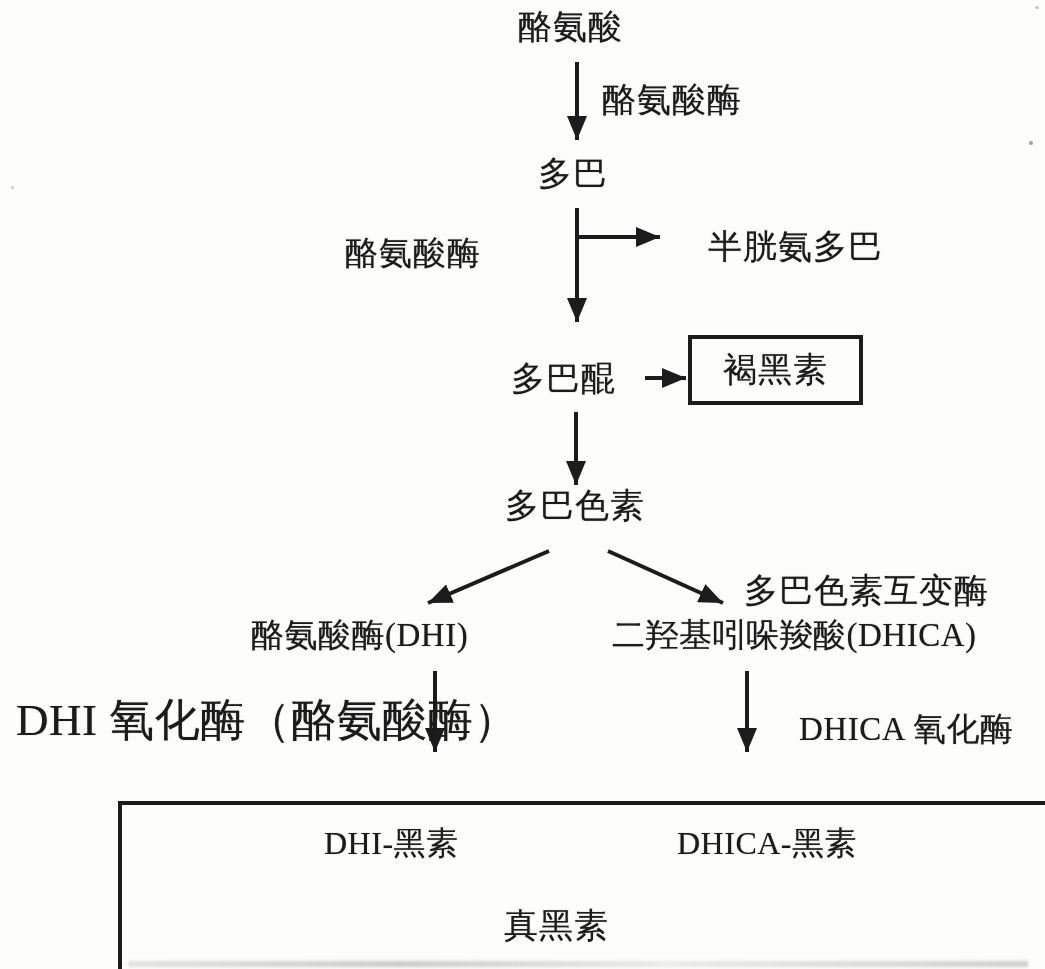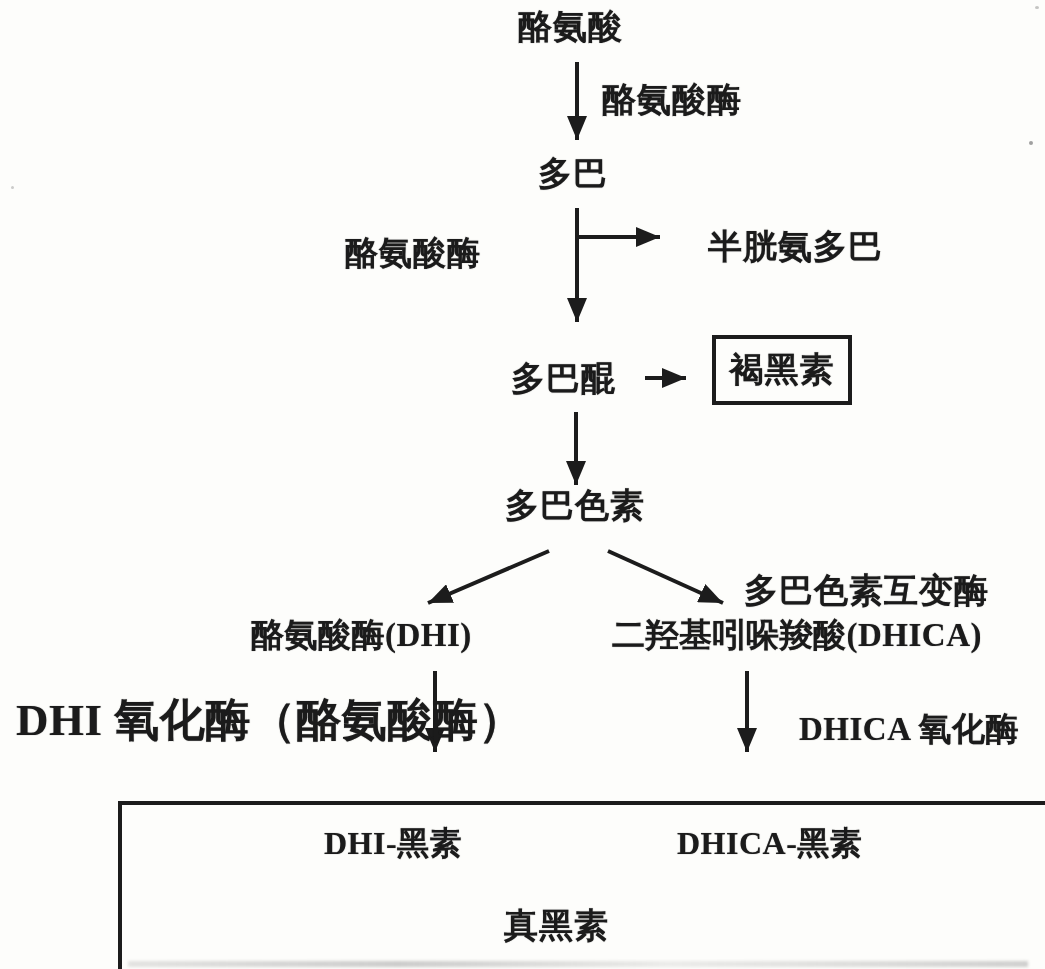--- a/index.html
+++ b/index.html
@@ -6,21 +6,21 @@
   #stage{
     position:relative;
     width:1045px;height:969px;
     background:#fdfdfb;
     overflow:hidden;
     font-family:"DejaVu Sans",sans-serif;
   }
   .lbl{
     position:absolute;
     color:#1b1b1b;
-    font-weight:700;
+    font-weight:400;
     font-size:34px;
     line-height:1.1;
     white-space:nowrap;
     letter-spacing:1px;
     text-shadow:0 0 1px rgba(20,20,20,.55);
   }
   .mixed{
     font-family:"Liberation Serif","DejaVu Serif",serif;
     letter-spacing:0.5px;
   }
@@ -40,21 +40,21 @@
   .pos-dhi-melanin   {left:324px; top:826px; font-size:32px;}
   .pos-dhica-melanin {left:677px; top:826px; font-size:32px;}
   .pos-eumelanin     {left:504px; top:907px;}
   
   .node-box{
     position:absolute;
     border:4px solid #1c1c1c;
     box-sizing:border-box;
     display:flex;align-items:center;justify-content:center;
   }
-  #pheomelanin-box{left:712px; top:335px; width:140px; height:70px;}
+  #pheomelanin-box{left:688px; top:335px; width:175px; height:70px;}
   #pheomelanin-box .lbl{position:static;}
   #eumelanin-box{left:118px; top:801px; width:950px; height:195px; background:transparent;}
   
   #arrow-layer{position:absolute;left:0;top:0;pointer-events:none;}
   
   .speck{position:absolute;background:#6f6f6f;border-radius:50%;}
   #speck-1{left:1029px; top:141px; width:4px; height:4px; opacity:.65;}
   #speck-2{left:11px;  top:186px; width:3px; height:3px; opacity:.35;}
   #speck-3{left:1035px; top:6px;  width:4px; height:3px; opacity:.4;}
   #bottom-cutoff{

